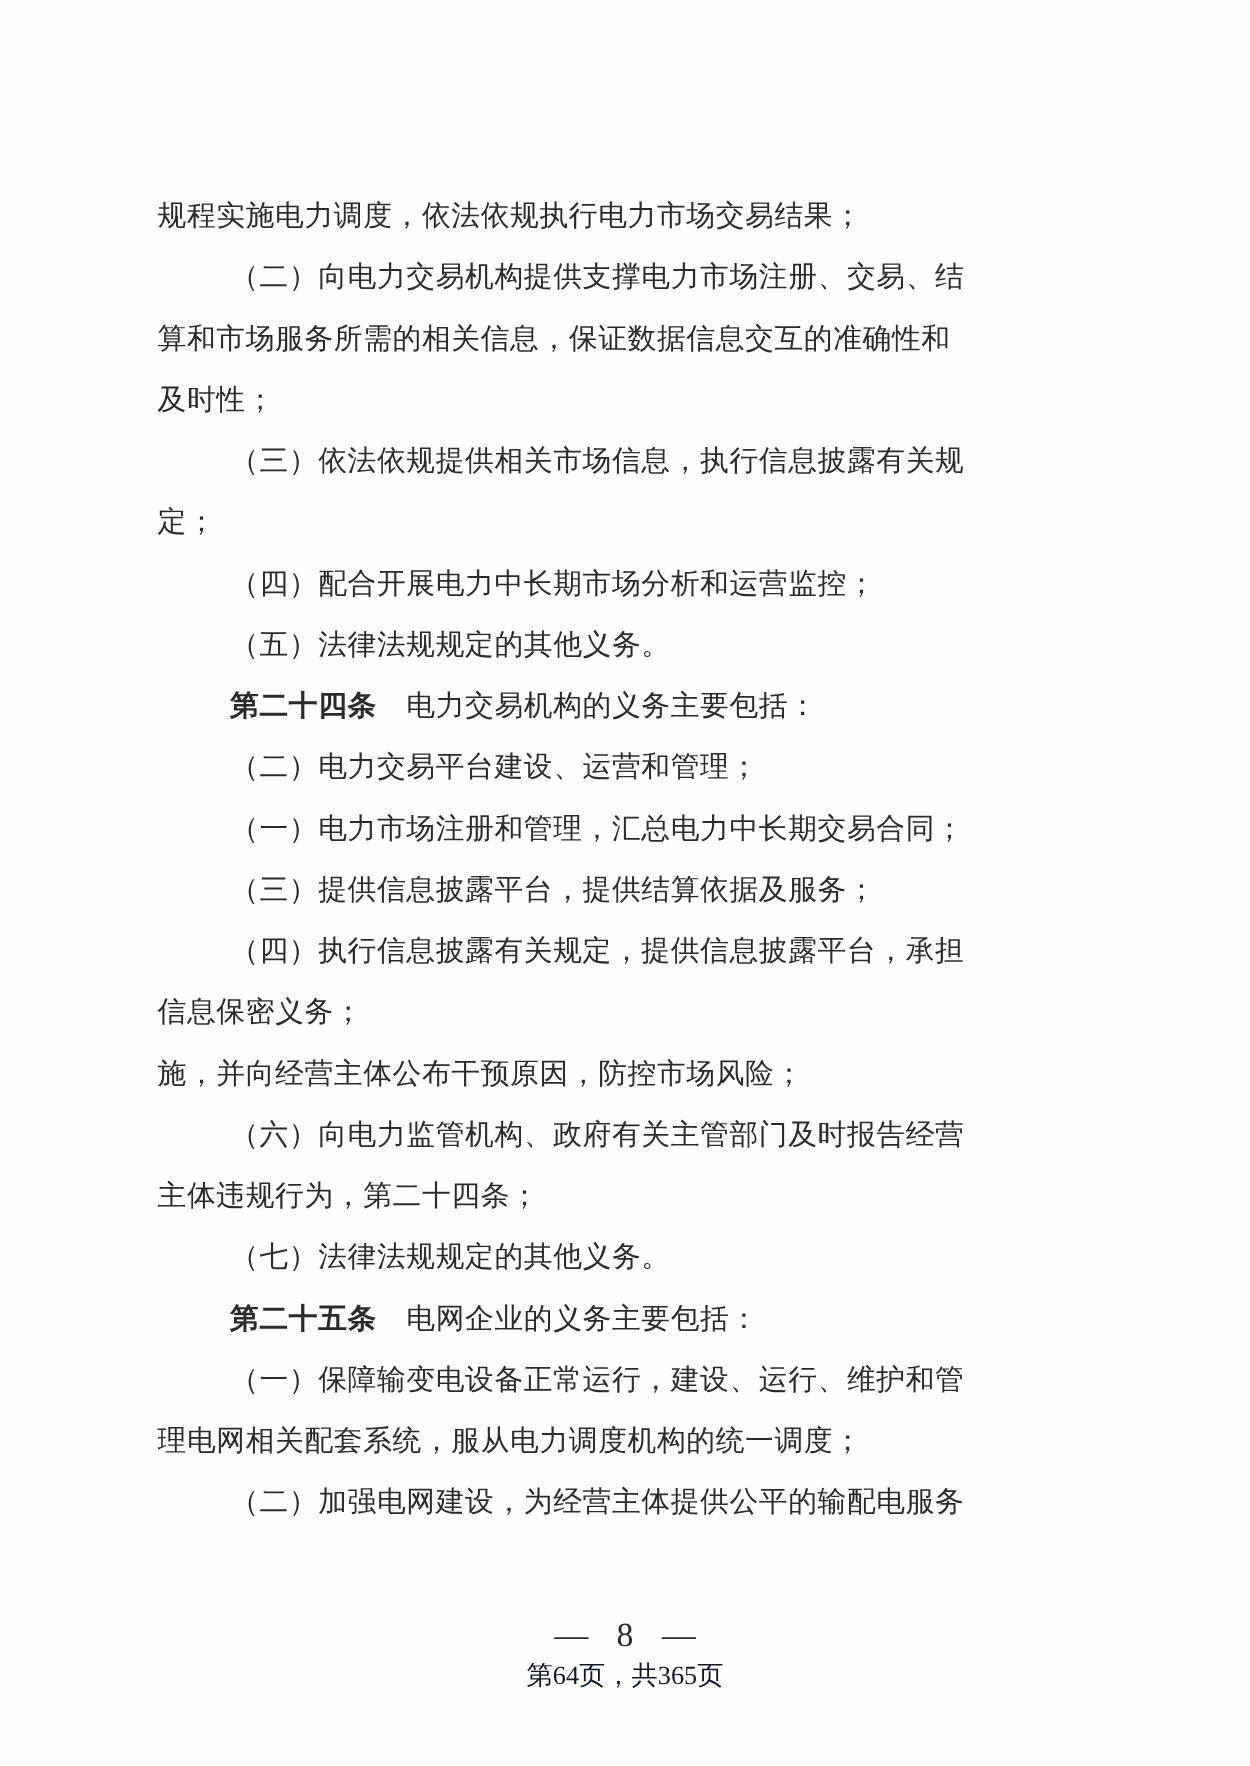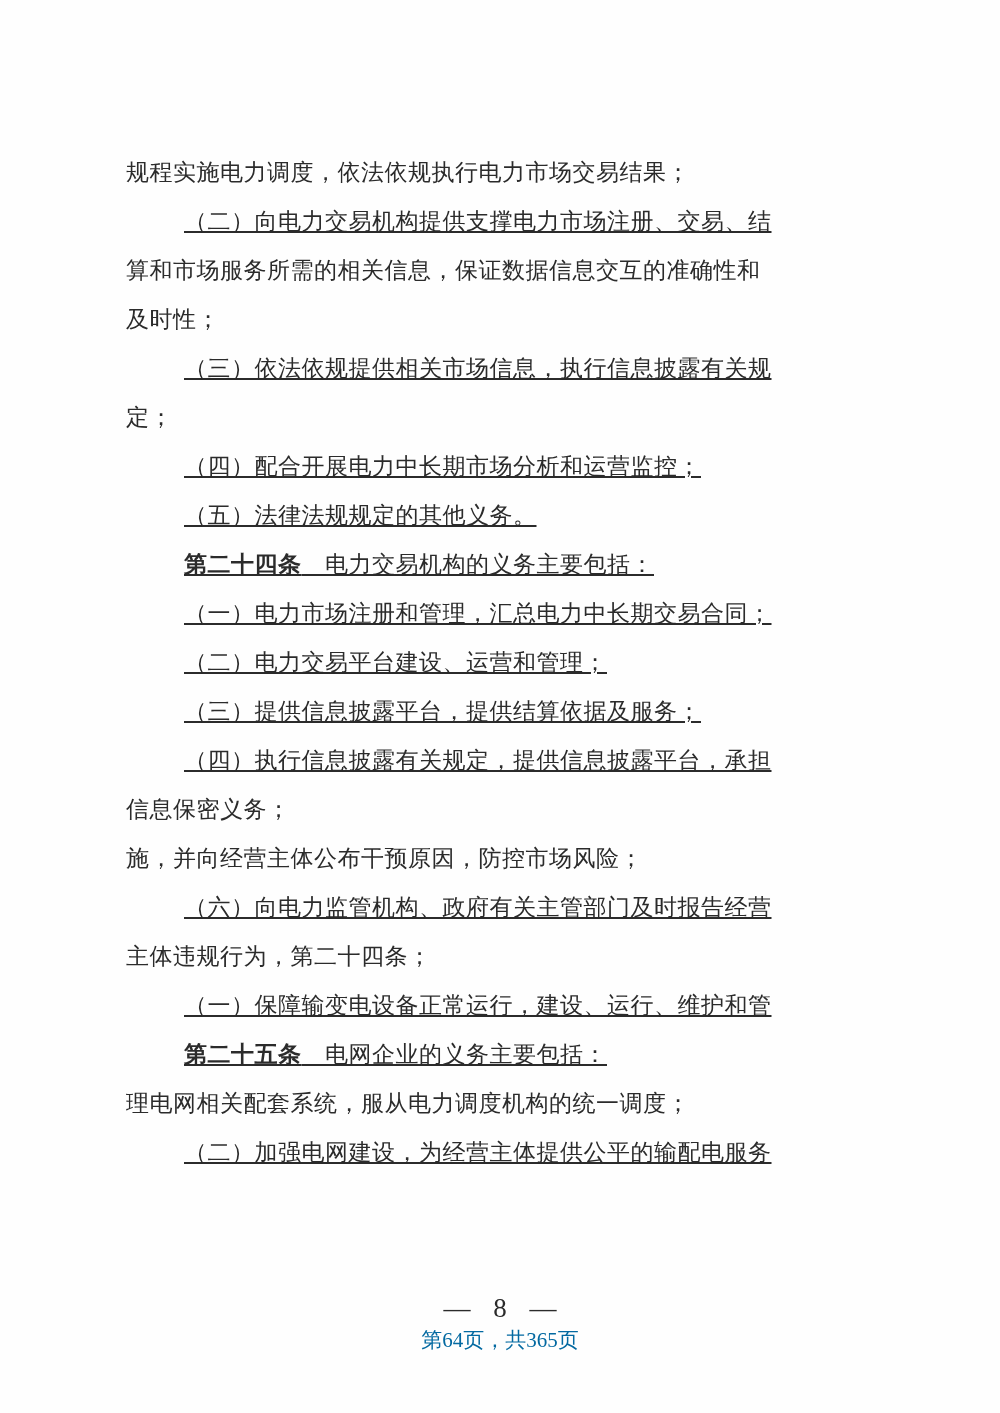--- a/index.html
+++ b/index.html
@@ -24,21 +24,20 @@
   }
   .line {
     height: 49px;
     line-height: 49px;
     font-size: 23px;
     white-space: nowrap;
     letter-spacing: 0.5px;
   }
   .line.indent {
     padding-left: 58px;
-    text-decoration: underline;
   }
   .bold {
     font-weight: bold;
   }
   .footer-page-number {
     position: absolute;
     top: 1292px;
     left: 0;
     width: 1000px;
     text-align: center;
@@ -48,52 +47,53 @@
     color: #2b2b2b;
   }
   .footer-page-info {
     position: absolute;
     top: 1327px;
     left: 0;
     width: 1000px;
     text-align: center;
     font-size: 21px;
     line-height: 26px;
-    color: #0369a1;
+    color: #0f172a;
   }
 </style>
 </head>
 <body>
 
 <div class="page">
 
   <div class="text-block">
     <div class="line">规程实施电力调度，依法依规执行电力市场交易结果；</div>
     <div class="line indent">（二）向电力交易机构提供支撑电力市场注册、交易、结</div>
     <div class="line">算和市场服务所需的相关信息，保证数据信息交互的准确性和</div>
     <div class="line">及时性；</div>
     <div class="line indent">（三）依法依规提供相关市场信息，执行信息披露有关规</div>
     <div class="line">定；</div>
     <div class="line indent">（四）配合开展电力中长期市场分析和运营监控；</div>
     <div class="line indent">（五）法律法规规定的其他义务。</div>
 
     <div class="line indent"><span class="bold">第二十四条</span><span>　电力交易机构的义务主要包括：</span></div>
 
+    <div class="line indent">（二）电力交易平台建设、运营和管理；</div>
     <div class="line indent">（一）电力市场注册和管理，汇总电力中长期交易合同；</div>
-    <div class="line indent">（二）电力交易平台建设、运营和管理；</div>
     <div class="line indent">（三）提供信息披露平台，提供结算依据及服务；</div>
     <div class="line indent">（四）执行信息披露有关规定，提供信息披露平台，承担</div>
     <div class="line">信息保密义务；</div>
     <div class="line">施，并向经营主体公布干预原因，防控市场风险；</div>
     <div class="line indent">（六）向电力监管机构、政府有关主管部门及时报告经营</div>
     <div class="line">主体违规行为，第二十四条；</div>
+    <div class="line indent">（七）法律法规规定的其他义务。</div>
+
+    <div class="line indent"><span class="bold">第二十五条</span><span>　电网企业的义务主要包括：</span></div>
 
     <div class="line indent">（一）保障输变电设备正常运行，建设、运行、维护和管</div>
-
-    <div class="line indent"><span class="bold">第二十五条</span><span>　电网企业的义务主要包括：</span></div>
     <div class="line">理电网相关配套系统，服从电力调度机构的统一调度；</div>
     <div class="line indent">（二）加强电网建设，为经营主体提供公平的输配电服务</div>
   </div>
 
   <div class="footer-page-number">— 8 —</div>
   <div class="footer-page-info">第64页，共365页</div>
 
 </div>
 
 </body></html>

